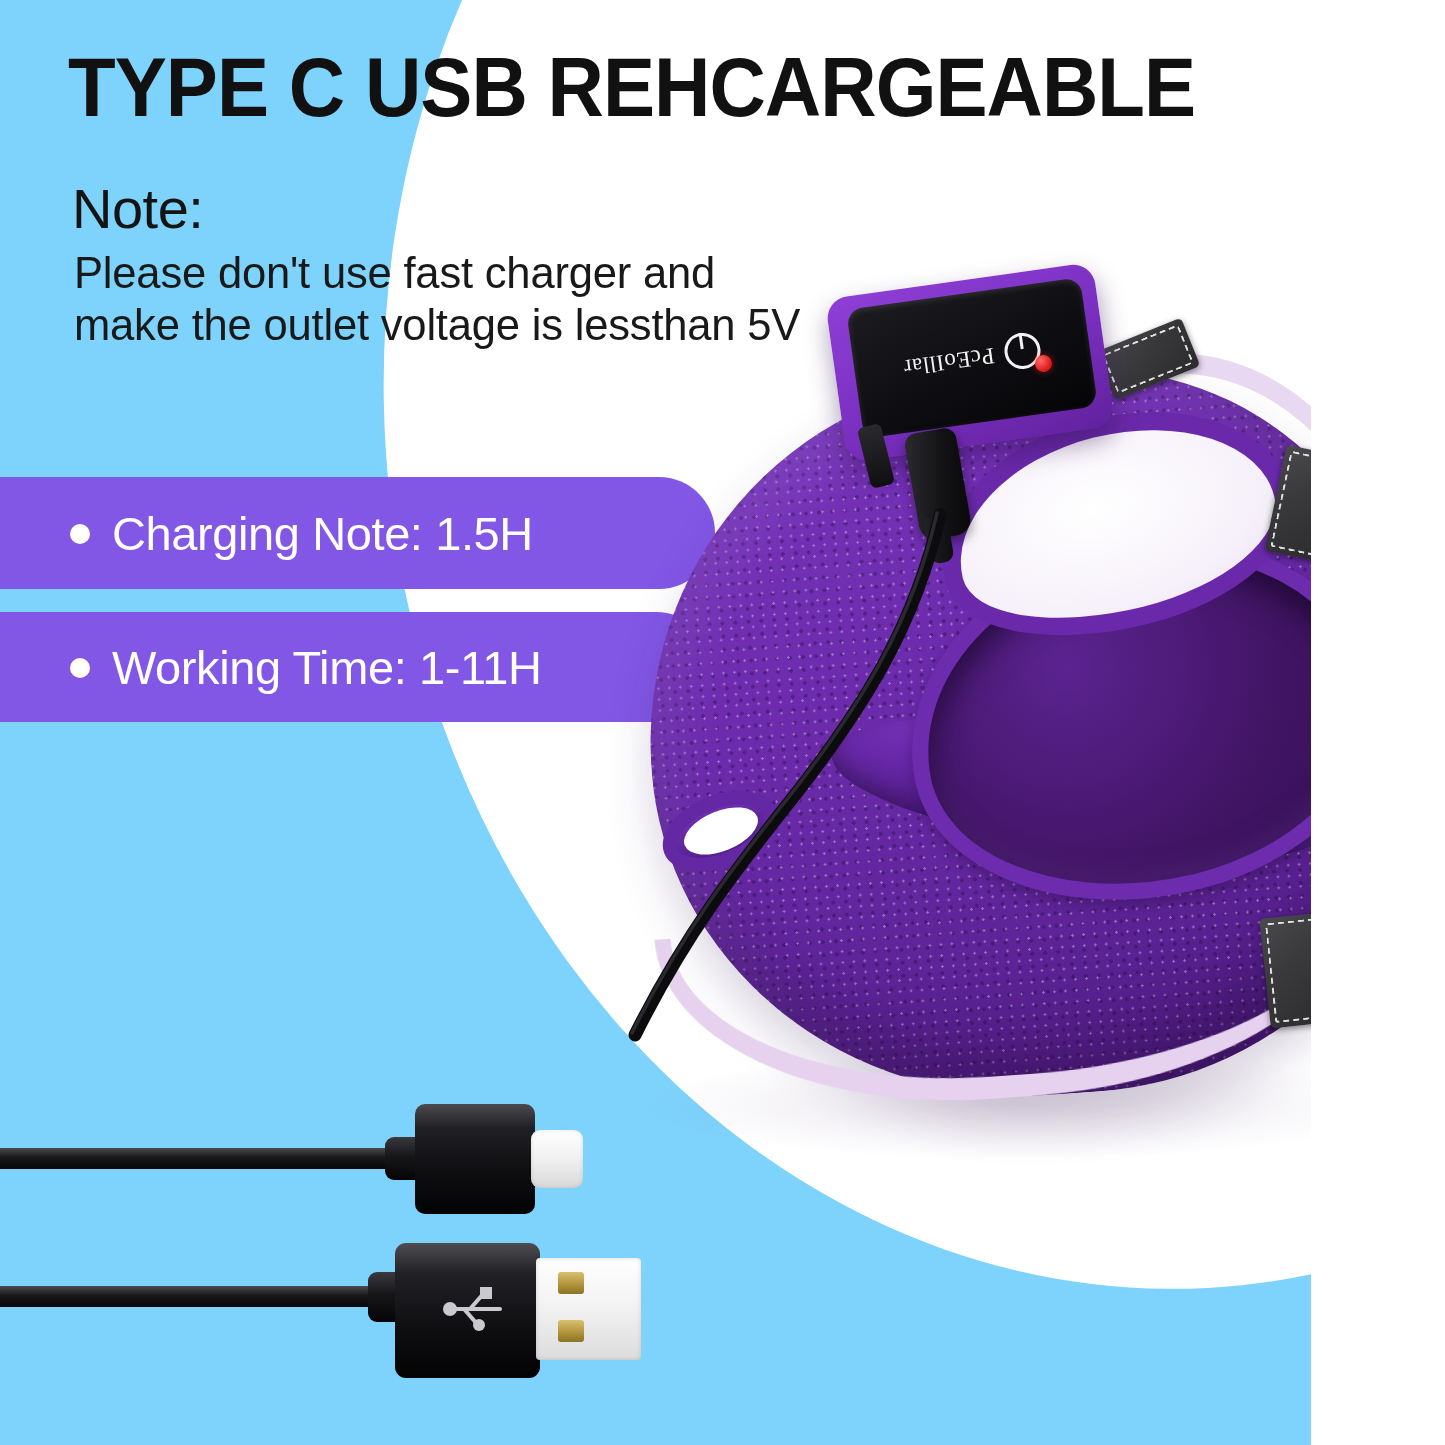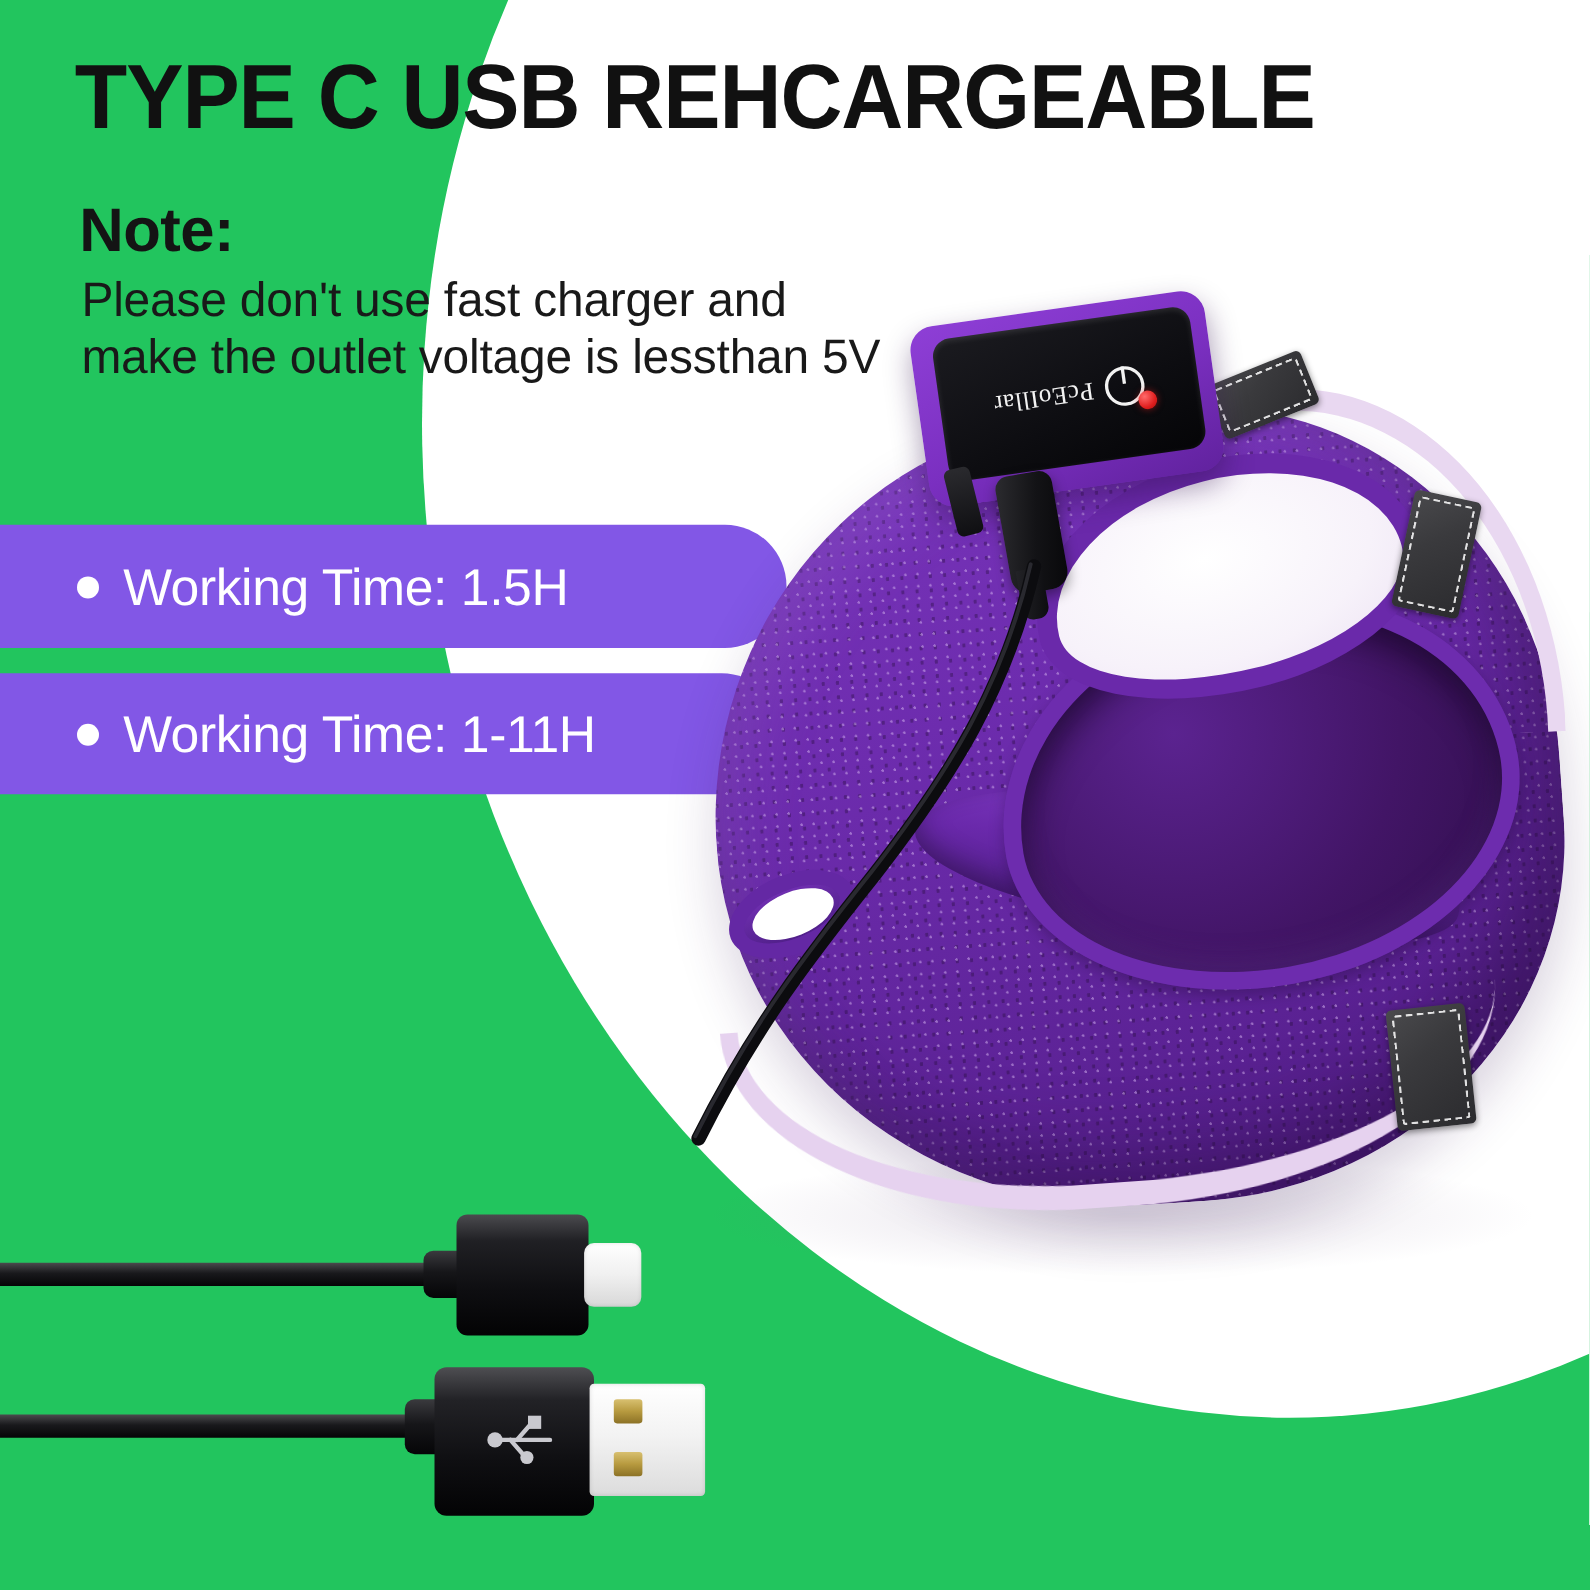--- a/index.html
+++ b/index.html
@@ -1,22 +1,22 @@
 <!DOCTYPE html>
 <html><head>
 <meta charset="utf-8">
 <style>
   html,body{margin:0;padding:0;background:#ffffff;}
   body{font-family:"Liberation Sans","DejaVu Sans",sans-serif;}
 
   #stage{
     position:relative;
-    width:1445px;height:1445px;
+    width:1311px;height:1445px;
     overflow:hidden;
-    background:#22c55e;
+    background:#7dd3fc;
   }
 
   
   .white-blob{
     position:absolute;
     left:385px; top:-470px;
     width:1530px; height:1760px;
     background:#ffffff;
     border-radius:50% 50% 50% 50%/50% 50% 50% 50%;
     transform:rotate(-6deg);
@@ -42,21 +42,21 @@
     transform:scaleX(0.94);
     transform-origin:left top;
     white-space:nowrap;
   }
 
   
   .note-title{
     position:absolute;
     left:72px; top:176px;
     font-size:56px;
-    font-weight:700;
+    font-weight:400;
     color:#141414;
     letter-spacing:-0.5px;
   }
   .note-body{
     position:absolute;
     left:74px; top:247px;
     font-size:44px;
     line-height:1.18;
     font-weight:400;
     color:#191919;
@@ -400,21 +400,21 @@
   <div class="white-blob-2"></div>
 
   <div class="headline">TYPE C USB REHCARGEABLE</div>
 
   <div class="note-title">Note:</div>
   <div class="note-body">Please don't use fast charger and
 make the outlet voltage is lessthan 5V</div>
 
   <div class="pill pill-1">
     <span class="bullet"></span>
-    <span class="pill-text">Working Time: 1.5H</span>
+    <span class="pill-text">Charging Note: 1.5H</span>
   </div>
   <div class="pill pill-2">
     <span class="bullet"></span>
     <span class="pill-text">Working Time: 1-11H</span>
   </div>
 
   <div class="shadow-soft"></div>
 
   <div id="product">
 

